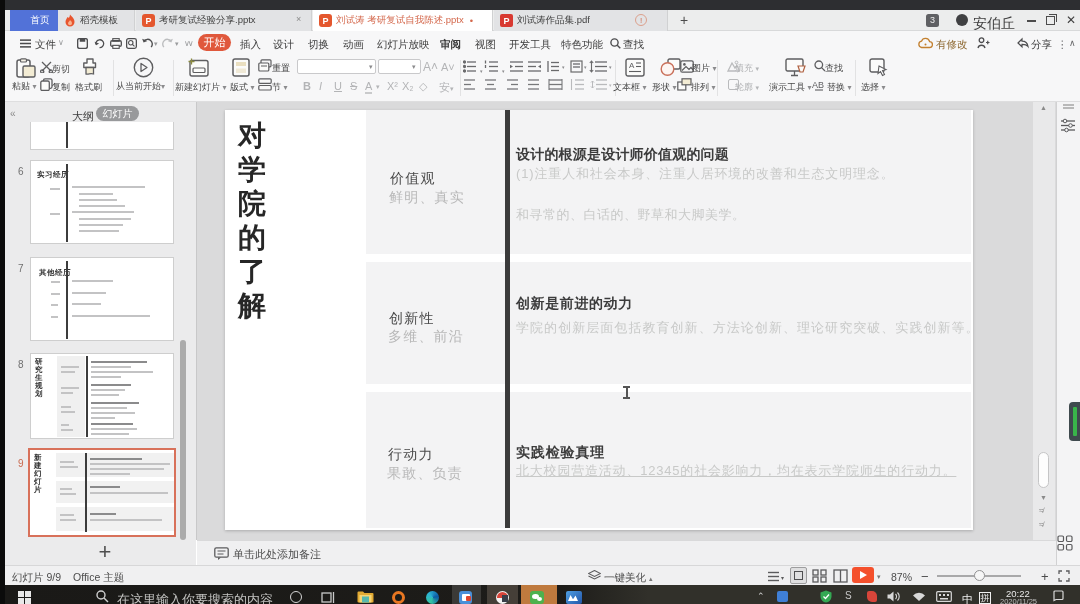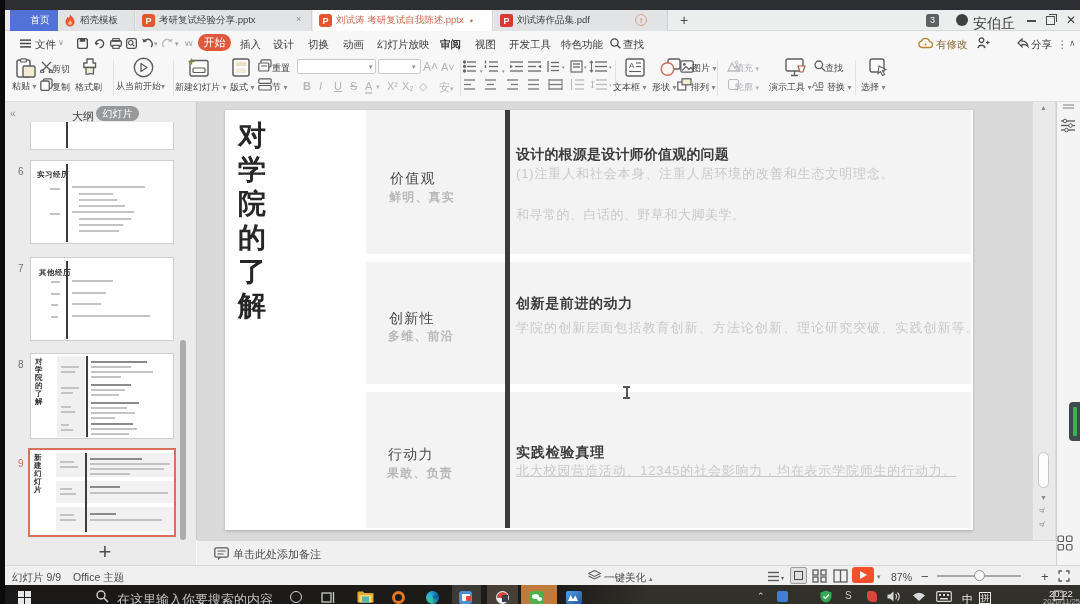--- a/index.html
+++ b/index.html
@@ -30,28 +30,28 @@
 .gl { position:absolute; background:#c3c3c4; height:1.5px; }
 .dl { position:absolute; background:#8b8b8c; height:2px; }
 .ttitle { position:absolute; font-weight:bold; color:#333; font-size:7.5px; white-space:nowrap; letter-spacing:0.5px; }
 #workspace { left:197px; top:102px; width:859px; height:438px; background:#dadadb; }
 #slide { position:absolute; left:28px; top:8px; width:748px; height:420px; background:#ffffff; box-shadow:0 1px 3px rgba(0,0,0,.22); }
 .row { position:absolute; left:141px; width:605px; background:#f3f3f4; }
 #vline { position:absolute; left:280px; top:0; width:5px; height:418px; background:#3b3b3b; }
 .h1s { position:absolute; font-size:14px; font-weight:bold; color:#3c3c3c; white-space:nowrap; letter-spacing:0px; }
 .bodys { position:absolute; font-size:13px; color:#c8c9c8; white-space:nowrap; letter-spacing:0.5px; }
 .lbl { position:absolute; font-size:14px; color:#4a4a4a; letter-spacing:1.2px; white-space:nowrap; }
-.sub { position:absolute; font-size:12px; color:#b8b8b8; letter-spacing:1.2px; white-space:nowrap;font-weight:bold; }
+.sub { position:absolute; font-size:14px; color:#b8b8b8; letter-spacing:1.2px; white-space:nowrap; }
 #rightbar { left:1056px; top:102px; width:24px; height:463px; background:#f4f4f5; border-left:1px solid #d1d1d2; }
 #notesbar { left:197px; top:540px; width:859px; height:25px; background:#f0f0f1; border-top:1px solid #d9d9da; }
 #statusbar { left:0px; top:565px; width:1080px; height:20px; background:#f0f0f1; border-top:1px solid #d7d7d8; font-size:10.5px; color:#4c4c4c; }
 #taskbar { left:0; top:585px; width:1080px; height:19px; background:linear-gradient(90deg,#1a1917 0%,#1d1c19 52%,#31302a 60%,#31302a 100%); }
 .tile { position:absolute; top:0; height:19px; }
 .sitem { position:absolute; font-size:10.5px; color:#4c4c4c; white-space:nowrap; }
-.trayt { position:absolute; color:#e8e8e8; white-space:nowrap;margin-left:43px; }
+.trayt { position:absolute; color:#e8e8e8; white-space:nowrap; }
 </style>
 </head>
 <body>
 <div class="abs" id="topstrip"></div>
 <div class="abs" id="tabbar">
   <div class="tab" style="left:5px;width:60px;background:#5272d8;color:#fff;justify-content:center;border-right:none;">首页</div>
   <div class="tab" style="left:53px;width:77px;">
     <svg width="12" height="13" viewBox="0 0 12 13" style="margin-right:4px;flex:none;">
         <path d="M6 0.5 C7.5 2.5 10.5 4 10.5 8 A4.5 4.5 0 0 1 1.5 8 C1.5 5.5 3 4.5 3.5 3 C4.5 4 5.5 4.5 6 0.5 Z" fill="#e8552e"></path>
         <path d="M6 6 C6.8 7 8 7.5 8 9.3 A2 2 0 0 1 4 9.3 C4 8 5.5 7.5 6 6 Z" fill="#f9b08c"></path>
@@ -386,21 +386,21 @@
     <div class="gl" style="left:20px;top:35px;width:9px;"></div>
     <div class="gl" style="left:41px;top:34px;width:34px;"></div>
     <div class="gl" style="left:20px;top:46px;width:7px;"></div>
     <div class="gl" style="left:41px;top:45px;width:29px;"></div>
     <div class="gl" style="left:20px;top:58px;width:7px;"></div>
     <div class="gl" style="left:41px;top:57px;width:78px;"></div>
   </div>
 
   <div class="tnum" style="top:257px;">8</div>
   <div class="thumb" style="top:251px;height:86px;">
-    <div class="ttitle" style="left:4px;top:4px;width:9px;line-height:8px;white-space:normal;">对学院的了解</div>
+    <div class="ttitle" style="left:4px;top:4px;width:9px;line-height:8px;white-space:normal;">研究生规划</div>
     <div style="position:absolute;left:26px;top:2px;width:28px;height:81px;background:#f0f0f0;"></div>
     <div class="tvline" style="left:55px;top:2px;height:81px;"></div>
     <div class="gl" style="left:30px;top:12px;width:18px;"></div>
       <div class="gl" style="left:30px;top:17px;width:14px;"></div>
     <div class="gl" style="left:30px;top:33px;width:18px;"></div>
       <div class="gl" style="left:30px;top:38px;width:12px;"></div>
     <div class="gl" style="left:30px;top:52px;width:10px;"></div>
       <div class="gl" style="left:30px;top:57px;width:14px;"></div>
     <div class="gl" style="left:30px;top:70px;width:8px;"></div>
       <div class="gl" style="left:30px;top:75px;width:12px;"></div>

